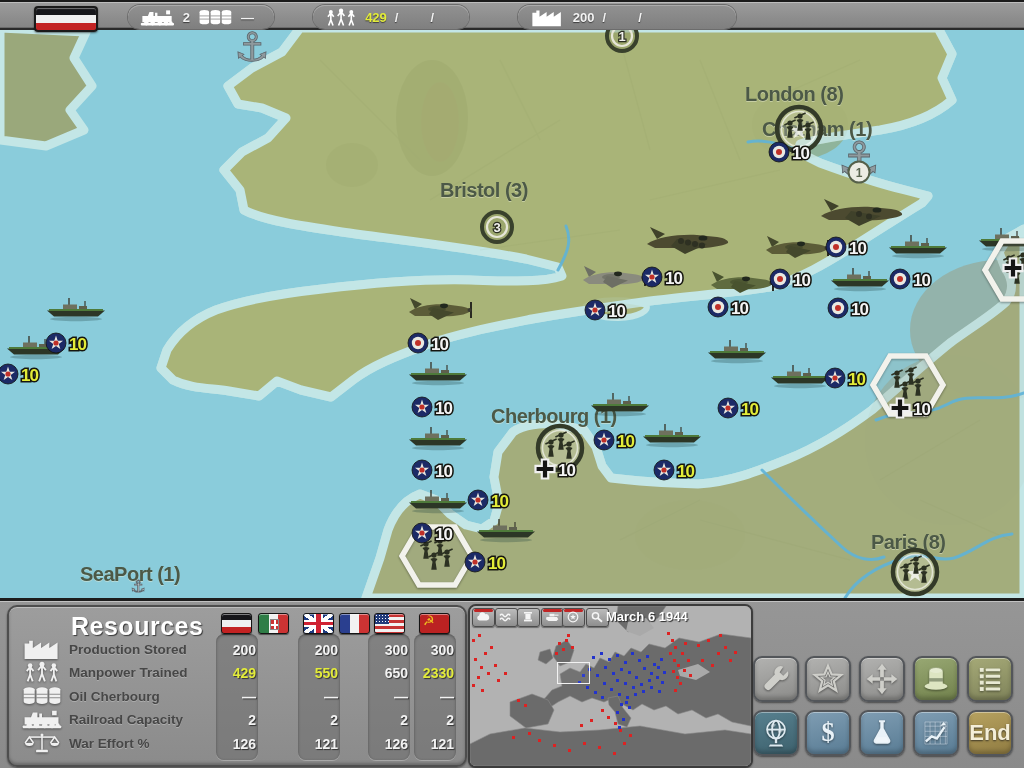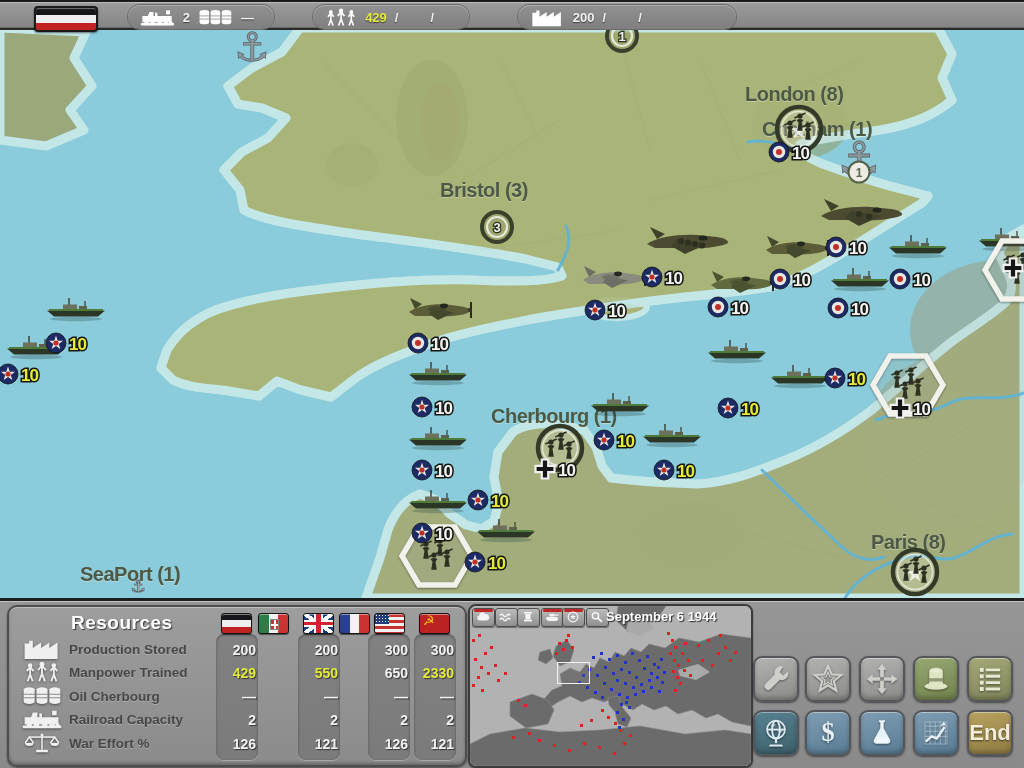--- a/index.html
+++ b/index.html
@@ -22,21 +22,21 @@
   
   #maparea{position:absolute;left:0;top:0;width:1024px;height:598px;z-index:1;}
   
   #bottombar{position:absolute;left:0;top:598px;width:1024px;height:170px;z-index:40;
     background:linear-gradient(#969696,#8a8a8a);border-top:3px solid #1d1d1d;box-sizing:border-box;
     box-shadow:inset 0 1px 0 #c2c2c2;}
   .panelbox{position:absolute;border:2px solid #4e4e4e;border-radius:10px;
     background:linear-gradient(#9d9d9d,#8b8b8b);
     box-shadow:inset 0 1px 0 #bebebe, inset 0 -2px 3px rgba(0,0,0,.25), 0 1px 2px rgba(0,0,0,.45);}
   #resbox{left:7px;top:4px;width:456px;height:158px;}
-  #restitle{position:absolute;left:62px;top:5px;font-size:19px;font-weight:bold;color:#fff;
+  #restitle{position:absolute;left:62px;top:5px;font-size:25px;font-weight:bold;color:#fff;
     text-shadow:1px 1px 1px #3a3a3a;letter-spacing:0.5px;}
   .res-strip{position:absolute;top:27px;height:126px;width:42px;border-radius:8px;
     background:rgba(110,110,110,.55);box-shadow:inset 0 1px 3px rgba(0,0,0,.35), 0 1px 0 rgba(255,255,255,.25);}
   .flag{position:absolute;top:6px;width:31px;height:21px;border-radius:3px;border:1px solid #141414;
     box-shadow:0 1px 1px rgba(0,0,0,.5), inset 0 1px 0 rgba(255,255,255,.45);overflow:hidden;box-sizing:border-box;}
   .flag-de{background:linear-gradient(#16161a 34%,#efefef 34% 66%,#c32222 66%);}
   .flag-it{background:linear-gradient(90deg,#2e7d46 33%,#f2f2f2 33% 66%,#cc3333 66%);position:absolute;}
   .flag-it::after{content:"";position:absolute;left:11px;top:5px;width:7px;height:9px;background:#cc3333;
     border:1px solid #888;background-image:linear-gradient(#fff,#fff),linear-gradient(#fff,#fff);
     background-size:7px 2px,2px 9px;background-position:0 3.5px,2.5px 0;background-repeat:no-repeat;}
@@ -946,21 +946,21 @@
               <path d="M7,3 L7.7,4.9 L9.85,5.1 L8.2,6.5 L8.8,8.4 L7,7.2 L5.2,8.4 L5.8,6.5 L4.15,5.1 L6.3,4.9 Z" fill="currentColor"></path>
             </svg>
           </div>
           <div class="mbtn" style="left: 116px;">
             <svg viewBox="0 0 14 12">
               <circle cx="5.5" cy="4.8" r="3.1" fill="none" stroke="currentColor" stroke-width="1.5"></circle>
               <line x1="7.9" y1="7.2" x2="12" y2="10.8" stroke="currentColor" stroke-width="1.8"></line>
             </svg>
           </div>
         </div>
-      <div id="mmdate">September 6 1944</div>
+      <div id="mmdate">March 6 1944</div>
     </div>
 
     <div id="cmdbox">
 
     <div class="cbtn style-gray" style="left: 0px; top: 52px;">
           <svg viewBox="0 0 40 40">
             <path fill="currentColor" d="M28.5,5.5 a7.5,7.5 0 0 0 -10,9.3 L7.8,25.5 a4.3,4.3 0 0 0 6.1,6.1 L24.6,20.9 a7.5,7.5 0 0 0 9.3,-10 l-5.4,5.4 -4.3,-4.3 Z"></path>
           </svg>
         </div>
         <div class="cbtn style-gray" style="left: 52px; top: 52px;">
@@ -1030,18 +1030,18 @@
         </div>
         <div class="cbtn style-blue" style="left: 160px; top: 106px;">
           <svg viewBox="0 0 40 40">
             <g stroke="rgba(240,245,255,0.45)" stroke-width="1" fill="none">
               <path d="M7,7 V33 H33 M7,12 H33 M7,18 H33 M7,24 H33 M13,7 V33 M19,7 V33 M25,7 V33 M31,7 V33 M33,7 V33 M7,7 H33"></path>
             </g>
             <path d="M8,30 L15,24 L21,26.5 L30,13" stroke="currentColor" stroke-width="2.8" fill="none"></path>
             <path fill="currentColor" d="M31.5,10.5 l-6.5,1.4 4.2,-5.2 Z"></path>
           </svg>
         </div>
-        <div class="cbtn style-tan" style="left: 214px; top: 106px; border-radius: 8px;">
+        <div class="cbtn style-tan" style="left: 214px; top: 106px;">
           <div class="end-label">End</div>
         </div>
       </div>
   </div>
 </div>
 
 </body></html>

